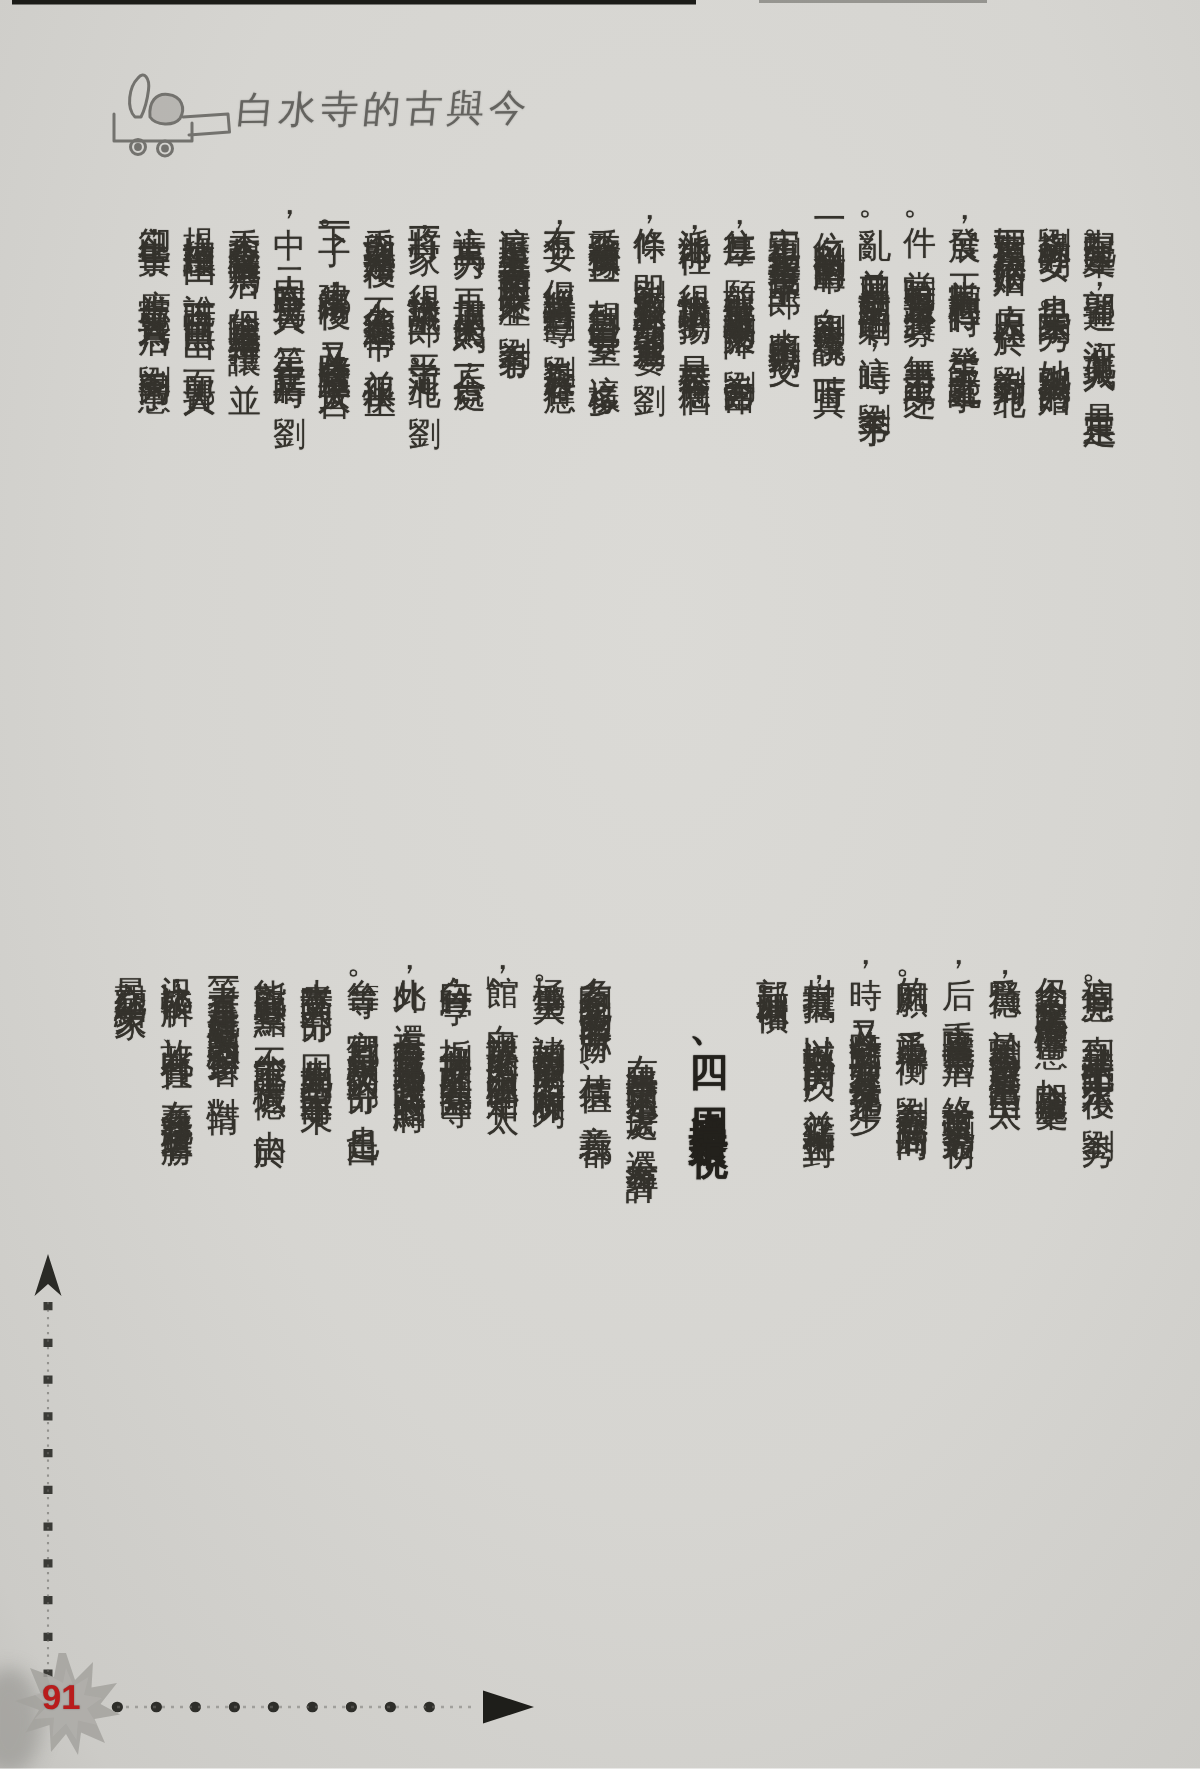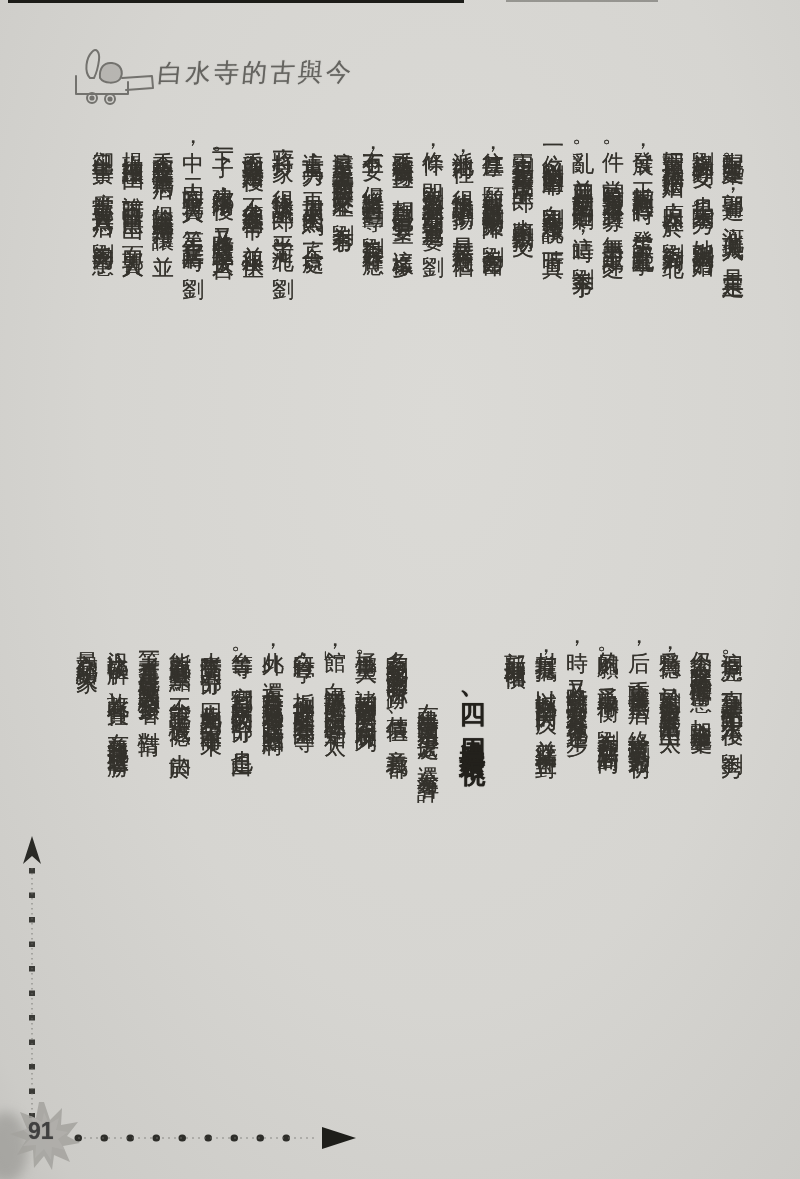--- a/index.html
+++ b/index.html
@@ -48,21 +48,21 @@
     padding-top:50px;color:#23211c;
     text-shadow:0 0 .8px rgba(20,18,14,.9);
   }
   [data-repeat]{display:contents;}
   .bottom [data-repeat="bottom_block.part2"] > .vcol:first-child{padding-top:52px;}
   
   .deco{position:absolute;}
   .pagenum{
     position:absolute;left:28px;top:1118px;width:52px;height:30px;
     font-family:"Liberation Sans", sans-serif;
-    font-size:23px;font-weight:bold;color:#404040;z-index:2;
+    font-size:23px;font-weight:bold;color:#b91c1c;z-index:2;
     text-shadow:0 0 1px rgba(40,40,36,.5);
   }
 </style>
 </head>
 <body>
 
 <div class="page">
 
   <div class="scanline a"></div>
   <div class="scanline b"></div>

